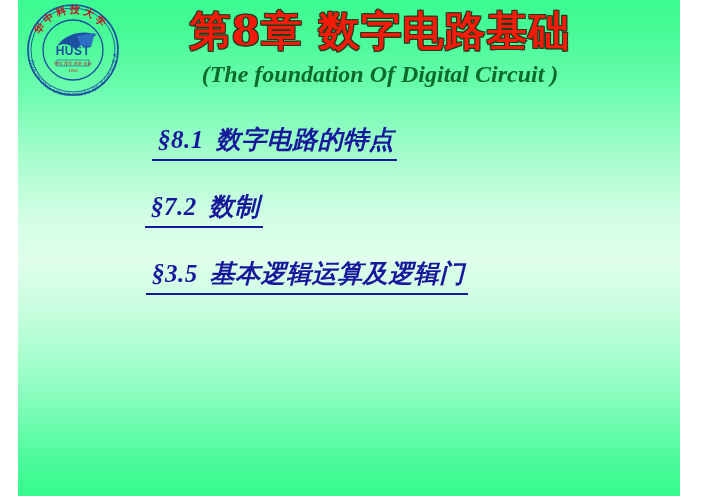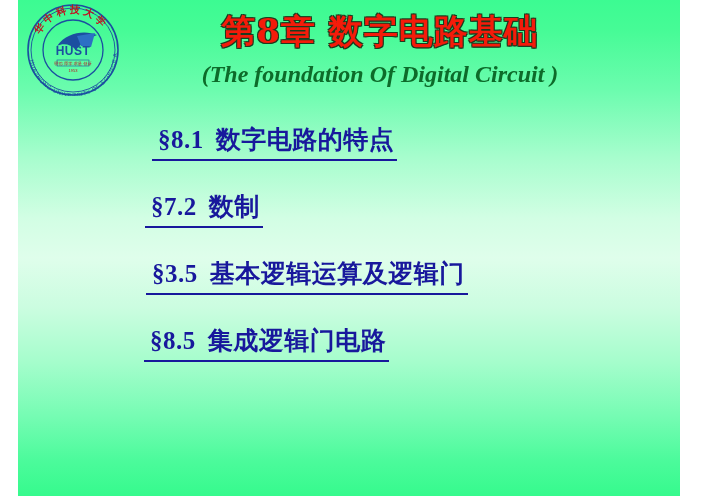--- a/index.html
+++ b/index.html
@@ -51,21 +51,21 @@
   #title-block {
     position: absolute;
     left: 130px;
     top: 10px;
     width: 500px;
     text-align: center;
   }
   #main-title {
     font-family: "DejaVu Serif", "Liberation Serif", serif;
     font-weight: bold;
-    font-size: 34px;
+    font-size: 41px;
     line-height: 42px;
     color: #F41B0A;
     letter-spacing: 1px;
     white-space: nowrap;
     text-shadow:
       -1px -1px 0 #1d3b1f,
        1px -1px 0 #1d3b1f,
       -1px  1px 0 #1d3b1f,
        1px  1px 0 #1d3b1f,
        0px  1px 0 #1d3b1f;
@@ -80,20 +80,21 @@
     margin-top: 6px;
     white-space: nowrap;
   }
 
   
   #toc {
     position: absolute;
     left: 0;
     top: 123px;
     width: 702px;
+    font-style: italic;
   }
   .toc-item {
     position: relative;
     height: 67px;
   }
   .toc-link {
     position: absolute;
     display: inline-block;
     font-family: "DejaVu Serif", "Liberation Serif", serif;
     font-weight: bold;
@@ -169,20 +170,15 @@
       </a>
     </div>
 
 
     <div class="toc-item">
       <a class="toc-link" style="left:146px;">
         <span class="toc-sec">§3.5</span><span class="toc-gap"></span><span>基本逻辑运算及逻辑门</span>
       </a>
     </div>
 
-    <div class="toc-item">
-      <a class="toc-link" style="left:144px;">
-        <span class="toc-sec">§8.5</span><span class="toc-gap"></span><span>集成逻辑门电路</span>
-      </a>
-    </div>
 
   </div>
 </div>
 
 </body></html>

